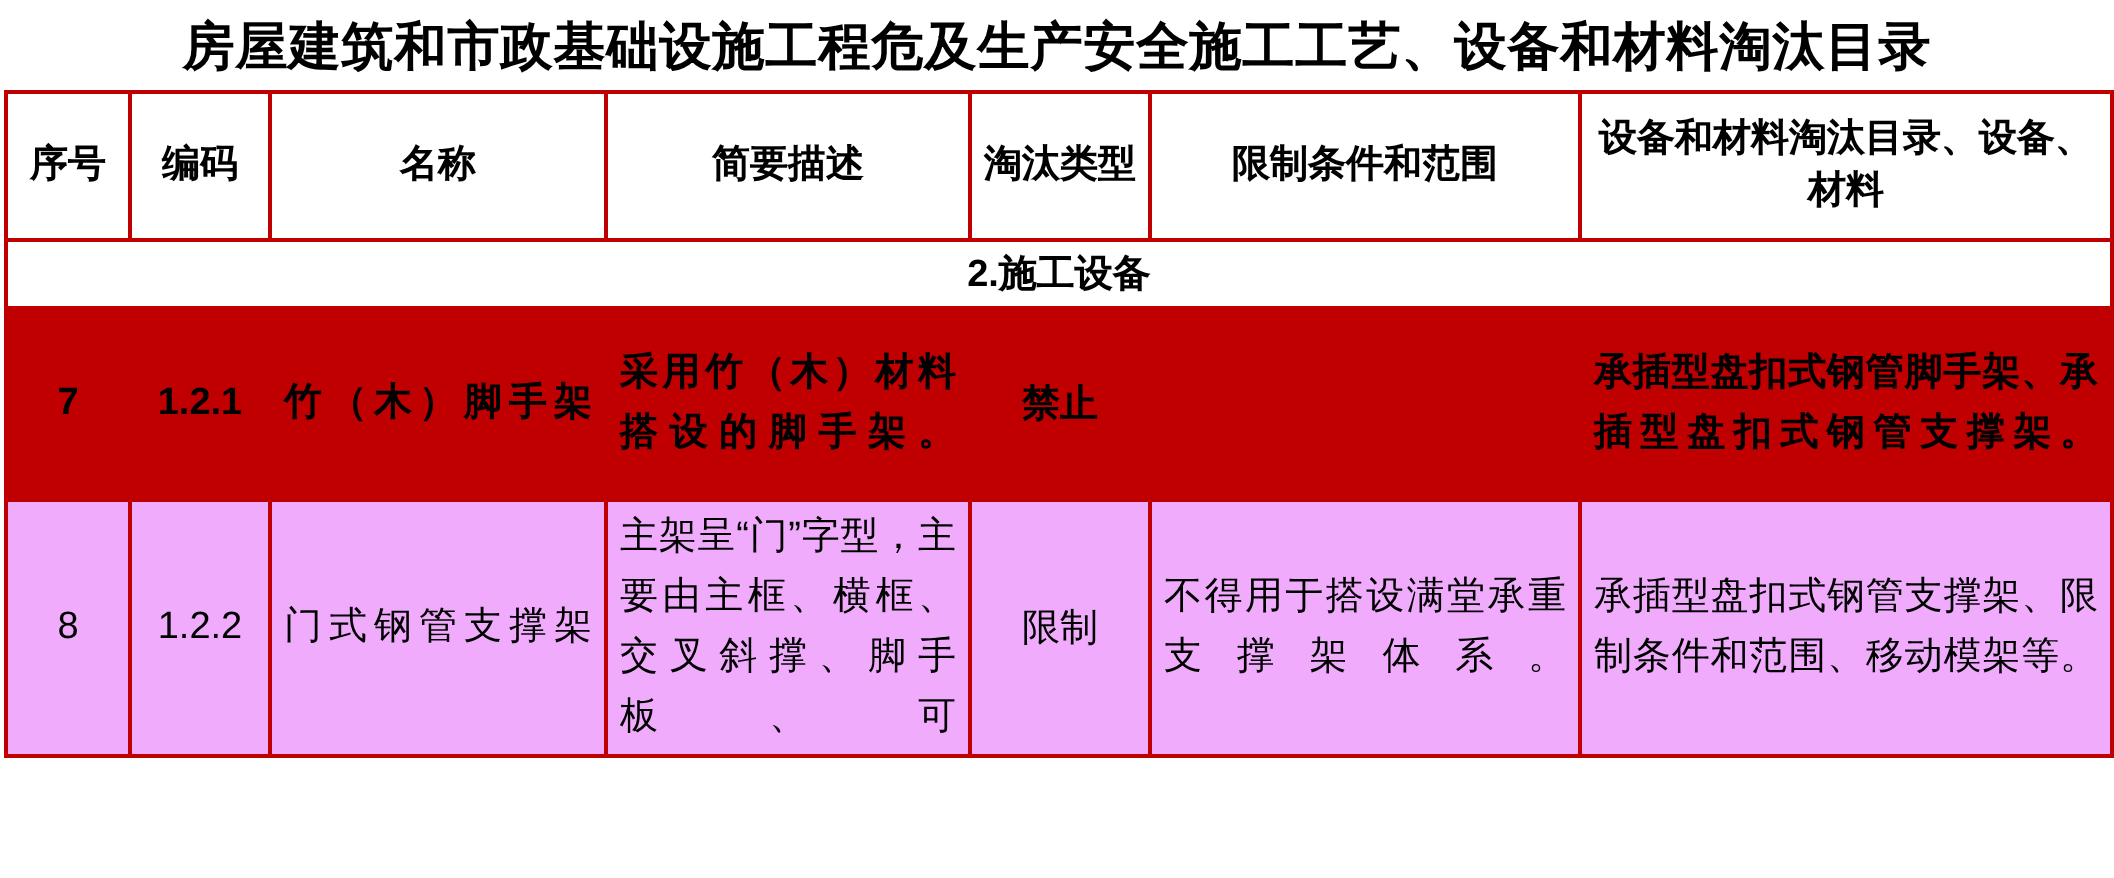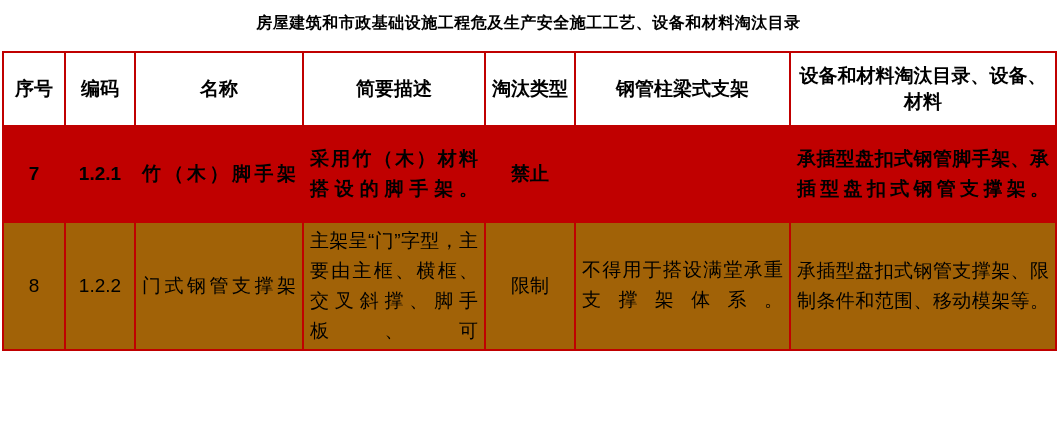--- a/index.html
+++ b/index.html
@@ -17,29 +17,29 @@
     width: 1057px;
     height: 439px;
     position: relative;
     box-sizing: border-box;
   }
   .title-block {
     padding: 6px 40px 4px 40px;
     text-align: center;
   }
   .title-line {
-    font-size: 16px;
+    font-size: 26px;
     font-weight: bold;
     color: #000000;
     letter-spacing: 0.5px;
     line-height: 34px;
   }
   table.doc-table {
     width: 1053px;
-    margin: 7px 2px;
+    margin: 1px 2px;
     border-collapse: collapse;
     table-layout: fixed;
   }
   table.doc-table td, table.doc-table th {
     border: 2px solid #c00000;
     padding: 3px 6px;
     vertical-align: middle;
     font-size: 19px;
     color: #000000;
     box-sizing: border-box;
@@ -67,21 +67,21 @@
   col.c4 { width: 90px; }
   col.c5 { width: 215px; }
   col.c6 { width: 266px; }
 
   .row-red td {
     background: #c00000;
     color: #ffffff;
     font-weight: bold;
   }
   .row-pink td {
-    background: #a16207;
+    background: #f0abfc;
     color: #000000;
   }
   .cell-center {
     text-align: center;
   }
   .cell-just {
     text-align: justify;
     text-align-last: justify;
     line-height: 30px;
   }
@@ -118,25 +118,28 @@
         <col class="c5">
         <col class="c6">
     </colgroup>
     <thead>
       <tr>
         <th>序号</th>
         <th>编码</th>
         <th>名称</th>
         <th>简要描述</th>
         <th>淘汰类型</th>
-        <th>钢管柱梁式支架</th>
+        <th>限制条件和范围</th>
         <th>设备和材料淘汰目录、设备、材料</th>
       </tr>
     </thead>
     <tbody>
+      <tr class="section-row">
+        <td colspan="7">2.施工设备</td>
+      </tr>
       <tr class="row-red">
         <td class="cell-center">7</td>
         <td class="cell-center">1.2.1</td>
         <td class="cell-just">竹（木）脚手架</td>
         <td class="cell-just">采用竹（木）材料搭设的脚手架。</td>
         <td class="cell-center">禁止</td>
         <td class="cell-left"></td>
         <td class="cell-just">承插型盘扣式钢管脚手架、承插型盘扣式钢管支撑架。</td>
       </tr>
       <tr class="row-pink">

